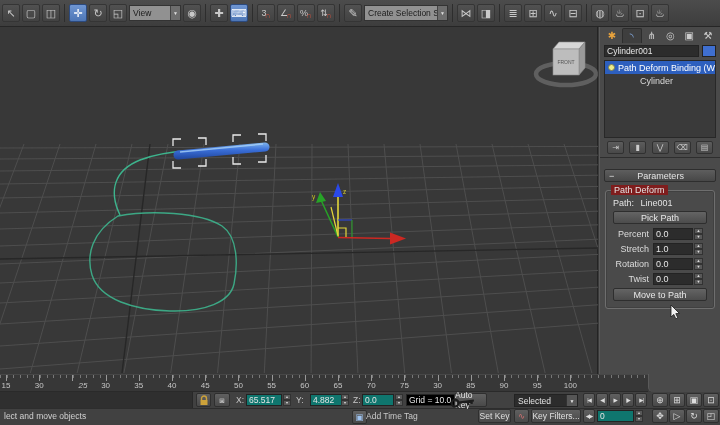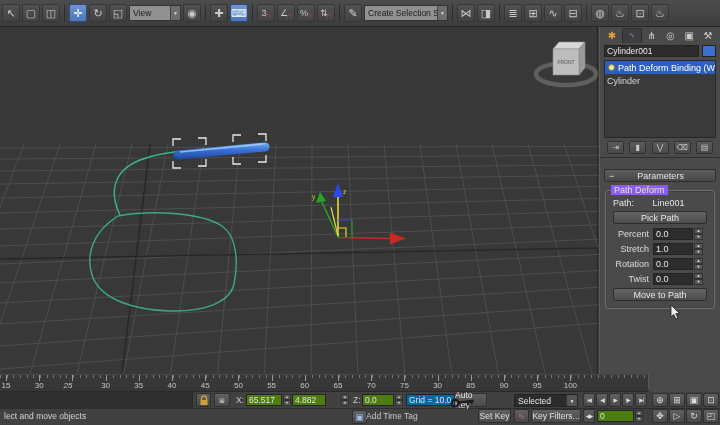--- a/index.html
+++ b/index.html
@@ -34,21 +34,21 @@
   .cp-stack{margin:1px 4px;height:78px;background:#3a3a3a;border:1px solid #282828;overflow:hidden}
   .stack-row{height:13px;display:flex;align-items:center;gap:3px;padding-left:3px;color:#d8d8d8;white-space:nowrap;overflow:hidden}
   .stack-row.selected{background:#2d5fbe;color:#fff}
   .bulb{width:7px;height:7px;border-radius:50%;background:#ecec8a;border:1px solid #7e7e4e;flex:0 0 auto}
   .stack-tools{display:flex;justify-content:space-between;padding:2px 7px 3px;border-bottom:1px solid #2e2e2e}
   .stack-tool{width:17px;height:13px;background:linear-gradient(#5c5c5c,#494949);border:1px solid #313131;border-radius:2px;color:#ccc;font-size:8px;display:flex;align-items:center;justify-content:center}
   .rollout{margin:11px 4px 0;height:13px;background:linear-gradient(#5e5e5e,#474747);border:1px solid #2e2e2e;border-radius:2px;display:flex;align-items:center;color:#e4e4e4}
   .rollout .minus{margin:0 4px;font-size:9px}
   .rollout .title{flex:1;text-align:center;margin-right:12px}
   .groupbox{margin:8px 5px 0;border:1px solid #6e6e6e;border-radius:3px;position:relative;padding:7px 3px 4px;box-shadow:inset 0 0 0 1px #404040}
-  .gtitle{position:absolute;top:-6px;left:5px;background:#8b5cf6;padding:0 3px;color:#e2e2e2;white-space:nowrap}
+  .gtitle{position:absolute;top:-6px;left:5px;background:#7f1d1d;padding:0 3px;color:#e2e2e2;white-space:nowrap}
   .path-line{margin:0 4px 3px;color:#e2e2e2;height:10px}
   .cp-btn{height:13px;margin:0 4px 3px;background:linear-gradient(#646464,#4c4c4c);border:1px solid #2e2e2e;border-radius:2px;color:#e8e8e8;display:flex;align-items:center;justify-content:center}
   .spin-row{display:flex;align-items:center;height:13px;margin:0 4px 2px;color:#dcdcdc}
   .spin-label{width:40px;text-align:right;padding-right:4px}
   .spin-field{flex:0 0 40px;height:12px;background:#2c2c2c;border:1px solid #232323;color:#e6e6e6;line-height:11px;padding:0 2px}
   .spinner{width:9px;height:12px;margin-left:1px;display:flex;flex-direction:column}
   .spinner span{flex:1;background:#585858;border:1px solid #323232;font-size:4px;color:#ddd;display:flex;align-items:center;justify-content:center;line-height:1}
   .axis-row{display:flex;align-items:center;gap:2px;padding:2px 1px 1px;color:#dcdcdc}
   .axis-opt{display:flex;align-items:center;gap:2px;margin-right:3px}
   .radio{width:8px;height:8px;border-radius:50%;background:#6e6e6e;border:1px solid #2c2c2c;position:relative;flex:0 0 auto}
@@ -59,21 +59,21 @@
   .timeline{position:absolute;left:0;top:374px;width:648px;height:18px;background:#373737;border-top:1px solid #474747;border-bottom:1px solid #2a2a2a}
   .tick{position:absolute;top:0;width:1px;background:#777}
   .tl-label{position:absolute;top:6px;font-size:8px;color:#c6c6c6;transform:translateX(-50%)}
   .tl-corner{position:absolute;left:648px;top:374px;width:72px;height:18px;background:#4a4a4a;border-radius:0 0 0 5px;border-left:1px solid #5a5a5a}
 
   
   .sb1{position:absolute;left:0;top:392px;width:720px;height:17px;background:#414141;border-bottom:1px solid #2d2d2d}
   .sb2{position:absolute;left:0;top:409px;width:720px;height:16px;background:#414141}
   .trackbar{position:absolute;left:0;top:0;width:193px;height:16px;background:#2f2f2f;border-right:1px solid #282828}
   .sb-label{position:absolute;top:3px;font-size:8.5px;color:#c8c8c8;white-space:nowrap}
-  .sb-field{position:absolute;top:2px;height:12px;background:#4d7c0f;border:1px solid #232323;color:#e4e4e4;font-size:8.5px;line-height:11px;padding:0 2px;overflow:hidden}
+  .sb-field{position:absolute;top:2px;height:12px;background:#0f766e;border:1px solid #232323;color:#e4e4e4;font-size:8.5px;line-height:11px;padding:0 2px;overflow:hidden}
   .sb-btn{position:absolute;top:1px;height:14px;background:linear-gradient(#606060,#494949);border:1px solid #2f2f2f;border-radius:2px;color:#e0e0e0;font-size:8.5px;display:flex;align-items:center;justify-content:center}
   .sb-spin{position:absolute;top:2px;width:8px;height:12px;display:flex;flex-direction:column}
   .sb-spin span{flex:1;background:#585858;border:1px solid #323232;font-size:3.5px;color:#ddd;display:flex;align-items:center;justify-content:center}
   .pb-cluster,.nav-cluster{position:absolute;top:1px;display:flex;gap:1px}
   .pb-btn{width:12px;height:14px;background:linear-gradient(#606060,#494949);border:1px solid #2f2f2f;border-radius:2px;color:#ddd;font-size:5.5px;display:flex;align-items:center;justify-content:center;letter-spacing:-1px}
   .nav-btn{width:16px;height:14px;background:linear-gradient(#606060,#494949);border:1px solid #2f2f2f;border-radius:2px;color:#ddd;font-size:9px;display:flex;align-items:center;justify-content:center}
   .sb-dd{position:absolute;top:2px;height:13px;background:#2c2c2c;border:1px solid #232323;color:#e4e4e4;font-size:8.5px;display:flex;align-items:center;padding-left:3px}
   .sb-dd .arr{margin-left:auto;width:11px;height:100%;background:#565656;border-left:1px solid #333;font-size:5px;display:flex;align-items:center;justify-content:center}
   .key-icon{position:absolute;left:450px;top:395px;z-index:4}
   .cursor{position:absolute;left:670px;top:305px;z-index:9}
@@ -283,42 +283,42 @@
       </div>
     <div class="cp-name-row">
       <div class="cp-name-field">Cylinder001</div>
       <div class="cp-swatch" id="obj-swatch" style="background: rgb(63, 111, 208);"></div>
     </div>
     <div class="cp-stack">
         <div class="stack-row selected">
           <span class="bulb"></span>
           <span>Path Deform Binding (WS</span>
         </div>
-        <div class="stack-row" style="padding-left: 2px;">
+        <div class="stack-row" style="padding-left: 2px; margin-left: 33px;">
           <span>Cylinder</span>
         </div>
       </div>
     <div class="stack-tools">
         <div class="stack-tool">⇥</div>
         <div class="stack-tool">▮</div>
         <div class="stack-tool">⋁</div>
         <div class="stack-tool">⌫</div>
         <div class="stack-tool">▤</div>
       </div>
 
     <div class="rollout">
       <span class="minus">−</span>
       <span class="title">Parameters</span>
     </div>
 
     <div class="groupbox">
       <span class="gtitle">Path Deform</span>
       <div class="path-line">
         <span>Path:</span>
-        <span style="margin-left:16px">Line001</span>
+        <span style="margin-left:4px">Line001</span>
       </div>
       <div class="cp-btn">Pick Path</div>
       <div>
           <div class="spin-row">
             <span class="spin-label">Percent</span>
             <span class="spin-field">0.0</span>
             <span class="spinner">
               <span>▲</span>
               <span>▼</span>
             </span>
@@ -450,21 +450,21 @@
       <div class="tick" style="left: 617.5px; height: 3px;"></div>
       <div class="tick" style="left: 624.2px; height: 3px;"></div>
       <div class="tick" style="left: 630.8px; height: 3px;"></div>
       <div class="tick" style="left: 637.4px; height: 3px;"></div>
       <div class="tick" style="left: 644.1px; height: 3px;"></div>
       <div class="tick" style="left: 6px; height: 6px; background: rgb(153, 153, 153);"></div>
       <div class="tl-label" style="left: 6px;">15</div>
       <div class="tick" style="left: 39.2px; height: 6px; background: rgb(153, 153, 153);"></div>
       <div class="tl-label" style="left: 39.2px;">30</div>
       <div class="tick" style="left: 72.4px; height: 6px; background: rgb(153, 153, 153);"></div>
-      <div class="tl-label" style="left: 68px; font-style: italic;">25</div>
+      <div class="tl-label" style="left: 83px; font-style: italic;">25</div>
       <div class="tick" style="left: 105.6px; height: 6px; background: rgb(153, 153, 153);"></div>
       <div class="tl-label" style="left: 105.6px;">30</div>
       <div class="tick" style="left: 138.8px; height: 6px; background: rgb(153, 153, 153);"></div>
       <div class="tl-label" style="left: 138.8px;">35</div>
       <div class="tick" style="left: 172px; height: 6px; background: rgb(153, 153, 153);"></div>
       <div class="tl-label" style="left: 172px;">40</div>
       <div class="tick" style="left: 205.2px; height: 6px; background: rgb(153, 153, 153);"></div>
       <div class="tl-label" style="left: 205.2px;">45</div>
       <div class="tick" style="left: 238.4px; height: 6px; background: rgb(153, 153, 153);"></div>
       <div class="tl-label" style="left: 238.4px;">50</div>
@@ -502,32 +502,32 @@
     <div class="sb-btn" style="left:214px;width:16px">
         <span>⧈</span>
       </div>
     <span class="sb-label" style="left:236px">X:</span>
     <div class="sb-field" style="left:246px;width:36px">65.517</div>
     <div class="sb-spin" style="left:283px">
         <span>▲</span>
         <span>▼</span>
       </div>
     <span class="sb-label" style="left:296px">Y:</span>
-    <div class="sb-field" style="left:292px;width:34px">4.882</div>
+    <div class="sb-field" style="left:310px;width:34px">4.882</div>
     <div class="sb-spin" style="left:341px">
         <span>▲</span>
         <span>▼</span>
       </div>
     <span class="sb-label" style="left:353px">Z:</span>
     <div class="sb-field" style="left:362px;width:32px">0.0</div>
     <div class="sb-spin" style="left:395px">
         <span>▲</span>
         <span>▼</span>
       </div>
-    <div class="sb-field" style="left:406px;width:62px;background:#0369a1">Grid = 10.0</div>
+    <div class="sb-field" style="left:406px;width:62px;background:#000000">Grid = 10.0</div>
     <div class="sb-btn" style="left:454px;width:33px">Auto Key</div>
     <div class="sb-dd" style="left:514px;width:64px">
       <span>Selected</span>
       <span class="arr">▼</span>
     </div>
     <div class="pb-cluster" style="left:583px">
         <div class="pb-btn">|◀</div>
         <div class="pb-btn">◀|</div>
         <div class="pb-btn">▶</div>
         <div class="pb-btn">|▶</div>

